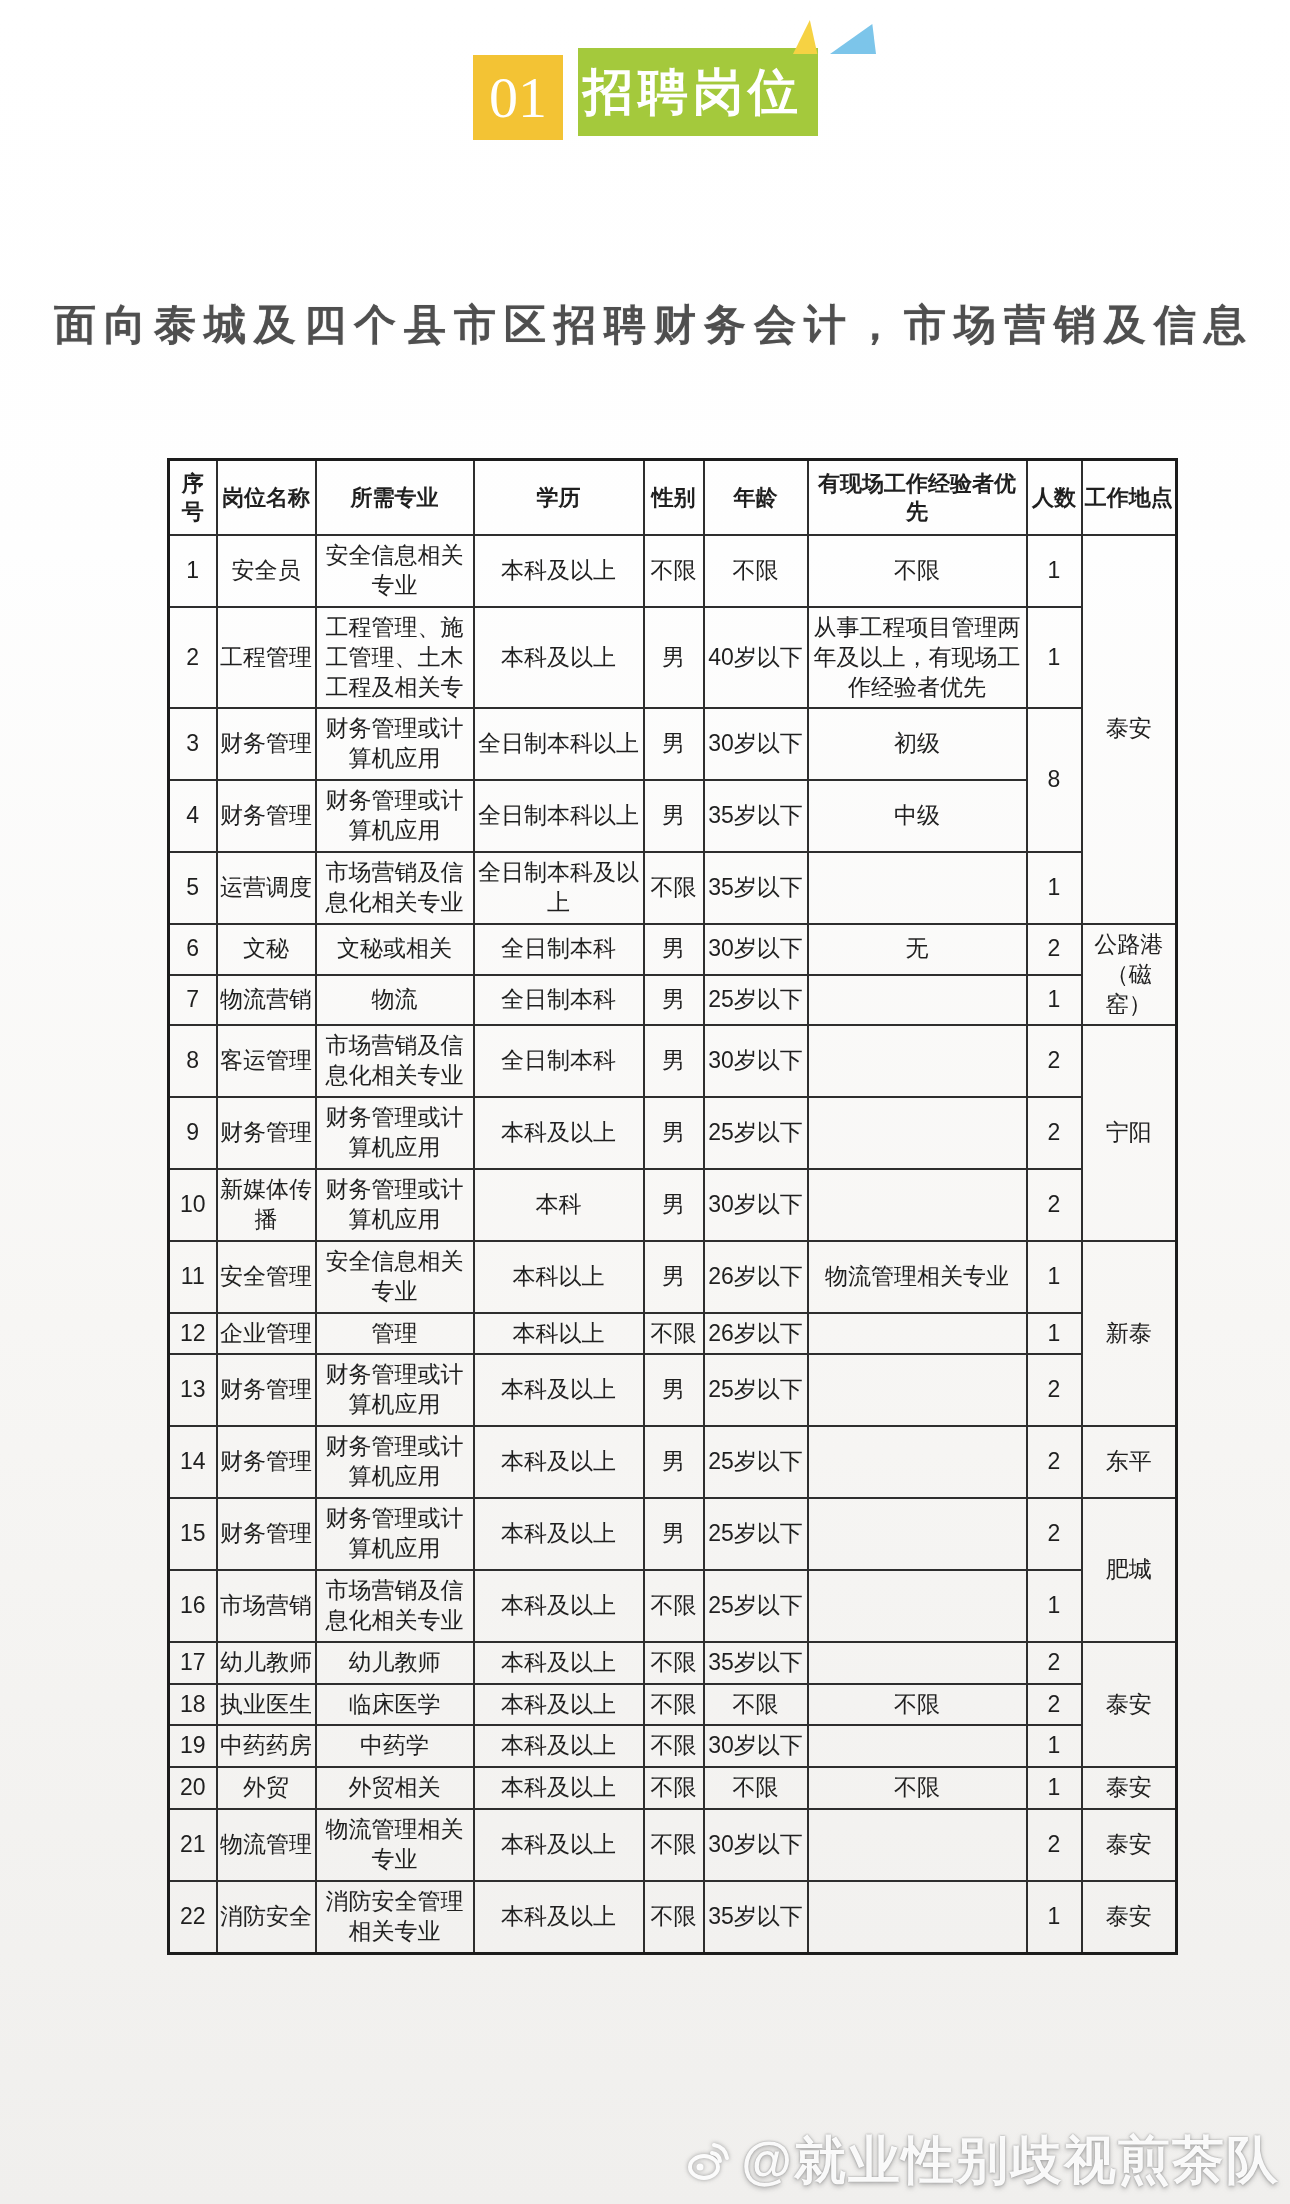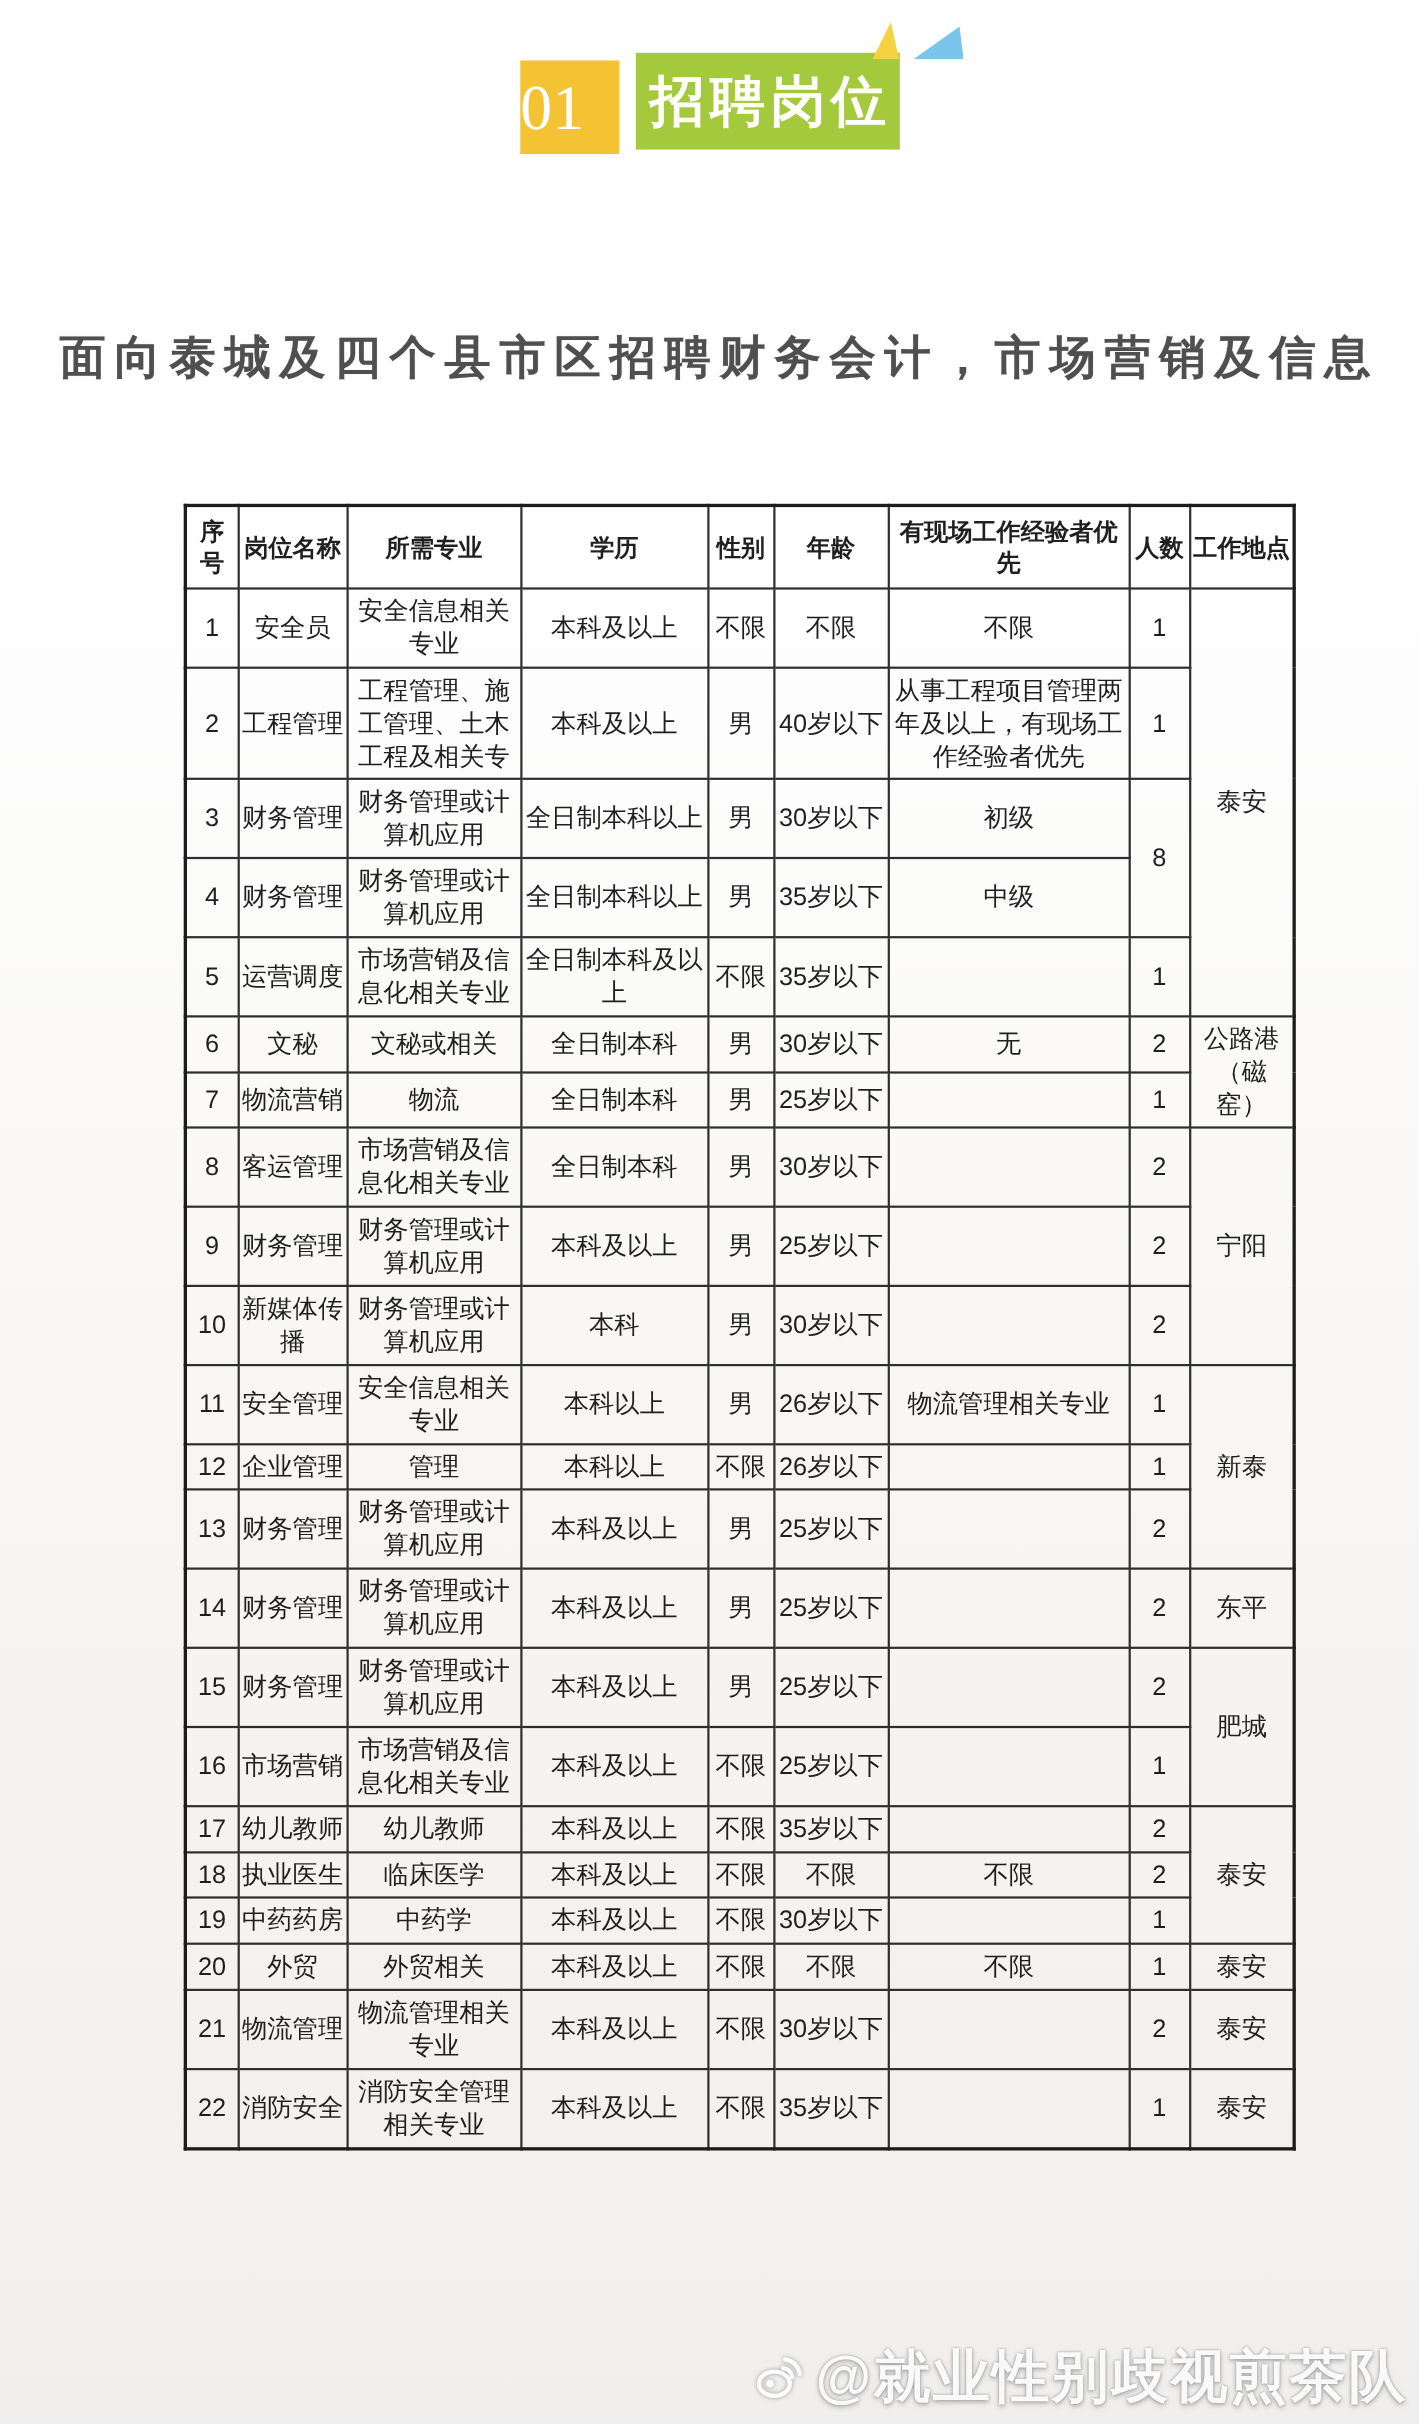--- a/index.html
+++ b/index.html
@@ -15,28 +15,28 @@
     margin: 0 auto;
     overflow: hidden;
     background: linear-gradient(180deg, #ffffff 0%, #fefefe 25%, #f7f6f4 60%, #f0efed 100%);
   }
 
   
   .badge-row { position: relative; height: 150px; }
   .badge-number {
     position: absolute; left: 473px; top: 55px;
     width: 90px; height: 85px;
-    display: flex; align-items: center; 
+    display: flex; align-items: center; justify-content: center;
     font-family: "Liberation Serif", serif;
     font-size: 58px; color: #ffffff;
   }
   .badge-title {
     position: absolute; left: 578px; top: 48px;
     width: 240px; height: 88px;
-    display: flex; align-items: center; justify-content: center;
+    display: flex; align-items: center; 
     font-size: 50px; font-weight: bold; color: #ffffff;
     letter-spacing: 5px; text-indent: 5px;
   }
   .tri { position: absolute; display: block; }
   .tri-yellow {
     right: -12px; top: -28px; width: 42px; height: 34px;
     clip-path: polygon(12% 100%, 52% 0%, 70% 100%);
   }
   .tri-blue {
     right: -58px; top: -24px; width: 46px; height: 30px;

